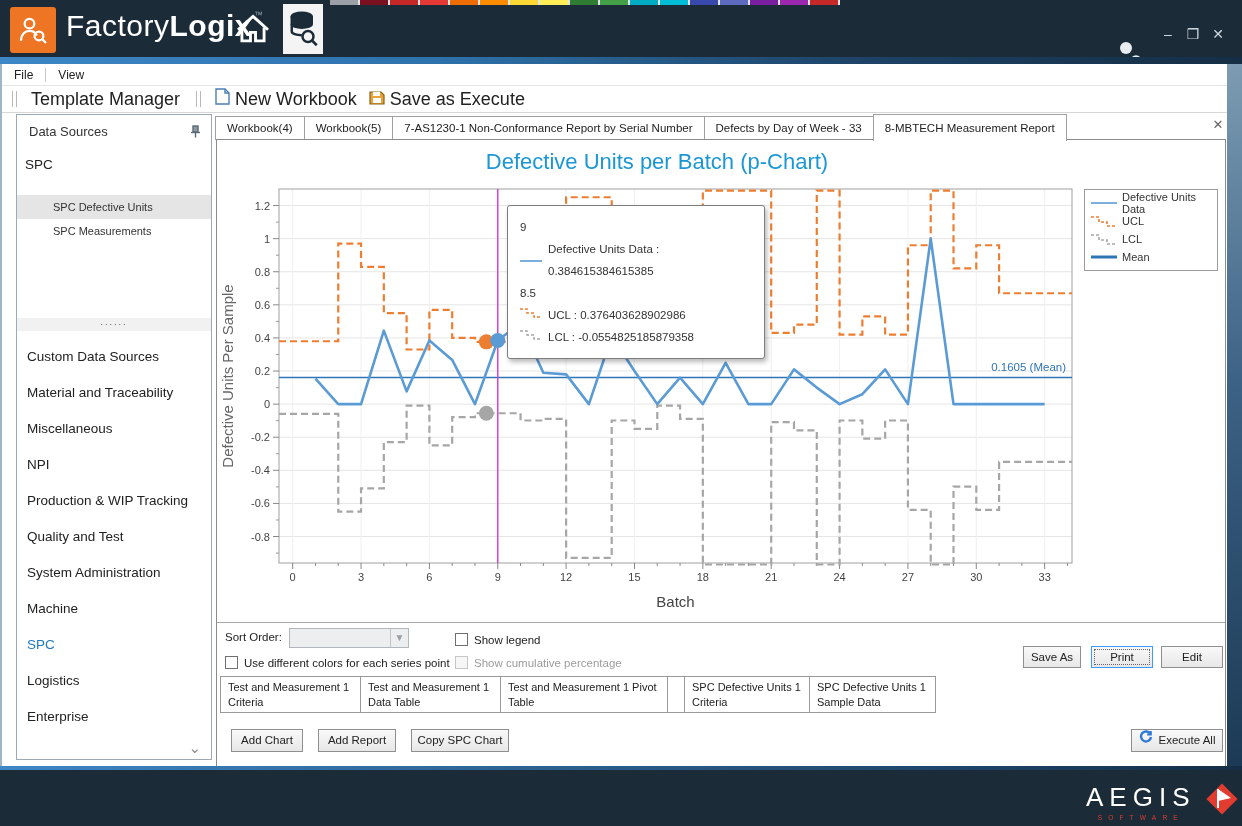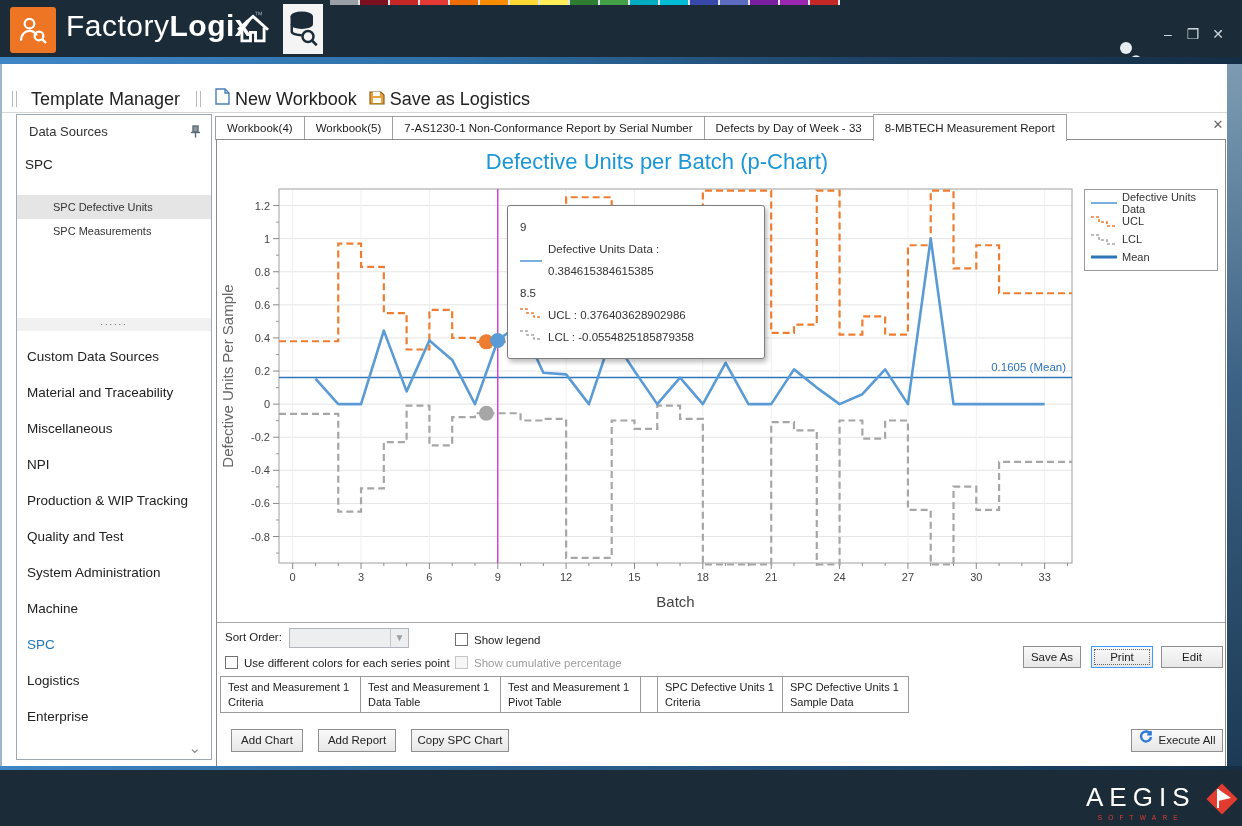--- a/index.html
+++ b/index.html
@@ -175,20 +175,25 @@
     </div>
     <div class="win-ctl" style="left:1158px;">–</div>
     <div class="win-ctl" style="left:1183px;">❒</div>
     <div class="win-ctl" style="left:1208px;">✕</div>
   </div>
   <div class="grad"></div>
 
   <div class="app"></div>
   <div class="right-band"></div>
 
+  <div class="menubar">
+    <div class="mi">File</div>
+    <div class="msep"></div>
+    <div class="mi">View</div>
+  </div>
 
   <div class="toolbar">
     <div class="grip"></div>
     <div class="tbtn">
       <span>Template Manager</span>
     </div>
     <div class="grip"></div>
     <div class="tbtn">
       <span>
         <svg width="15" height="17" viewBox="0 0 15 17">
@@ -199,21 +204,21 @@
       <span>New Workbook</span>
     </div>
     <div class="tbtn">
       <span>
         <svg width="16" height="16" viewBox="0 0 16 16">
             <path d="M1 3 h11 l3 3 v9 H1 Z" fill="#E8A33D" stroke="#8a6215" stroke-width="1.2"></path>
             <rect x="4" y="9" width="8" height="5" fill="#fff"></rect>
             <rect x="4" y="3" width="7" height="4" fill="#fff"></rect>
           </svg>
       </span>
-      <span>Save as Logistics</span>
+      <span>Save as Execute</span>
     </div>
   </div>
 
   <div class="sidebar">
     <div class="sb-header">Data Sources</div>
     <div class="pin">
       <svg width="11" height="13" viewBox="0 0 11 13" fill="none" stroke="#5a6a76" stroke-width="1.4">
         <rect x="3" y="1" width="5" height="6" fill="#8d9aa4"></rect>
           <line x1="1" y1="7.5" x2="10" y2="7.5"></line>
           <line x1="5.5" y1="7.5" x2="5.5" y2="12.5"></line>
@@ -444,21 +449,21 @@
       <span style="position:absolute;left:8px;top:30px;"><span class="cb"></span><span class="lbl">Use different colors for each series point</span></span>
       <span style="position:absolute;left:238px;top:30px;"><span class="cb dis"></span><span class="lbl dis">Show cumulative percentage</span></span>
     </div>
     <div class="btn" style="left:806px;top:506px;width:58px;">Save As</div>
     <div class="btn focused" style="left:874px;top:506px;width:62px;">Print</div>
     <div class="btn" style="left:944px;top:506px;width:62px;">Edit</div>
 
     <div class="btabs">
       <div class="btab" style="width:141px;">Test and Measurement 1 Criteria</div>
       <div class="btab" style="width:141px;">Test and Measurement 1 Data Table</div>
-      <div class="btab" style="width:141px;">Test and Measurement 1 Pivot Table</div>
+      <div class="btab" style="width:168px;">Test and Measurement 1 Pivot Table</div>
       <div class="btab" style="width:18px;"></div>
       <div class="btab" style="width:126px;">SPC Defective Units 1 Criteria</div>
       <div class="btab" style="width:127px;">SPC Defective Units 1 Sample Data</div>
     </div>
 
     <div class="abtn" style="left:14px;width:72px;">Add Chart</div>
     <div class="abtn" style="left:101px;width:78px;">Add Report</div>
     <div class="abtn" style="left:194px;width:98px;">Copy SPC Chart</div>
     <div class="abtn exec" style="left:914px;width:92px;">
       <span>

